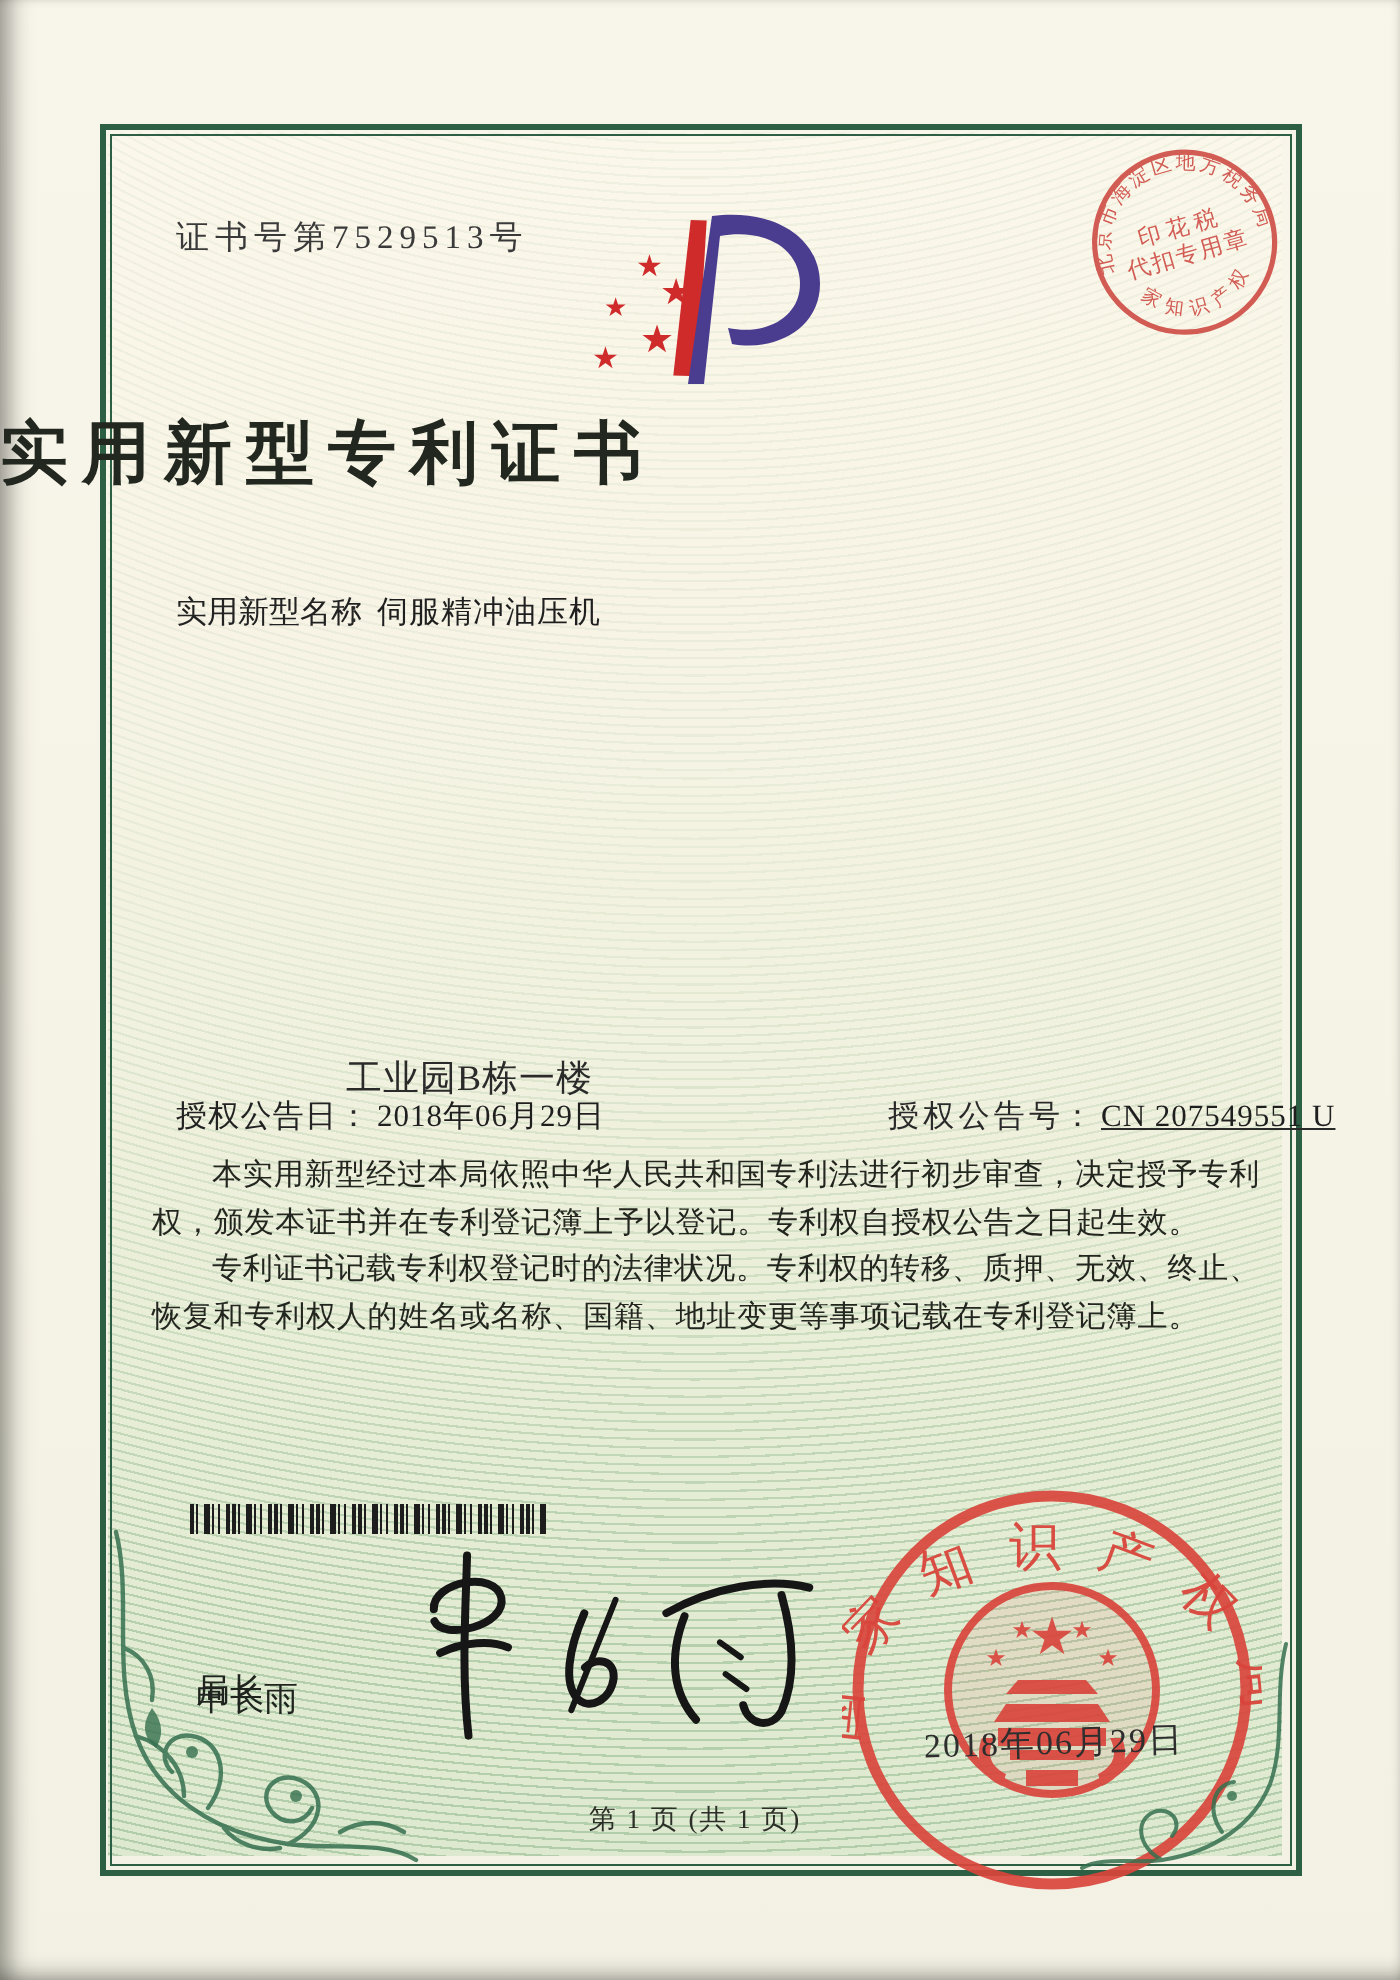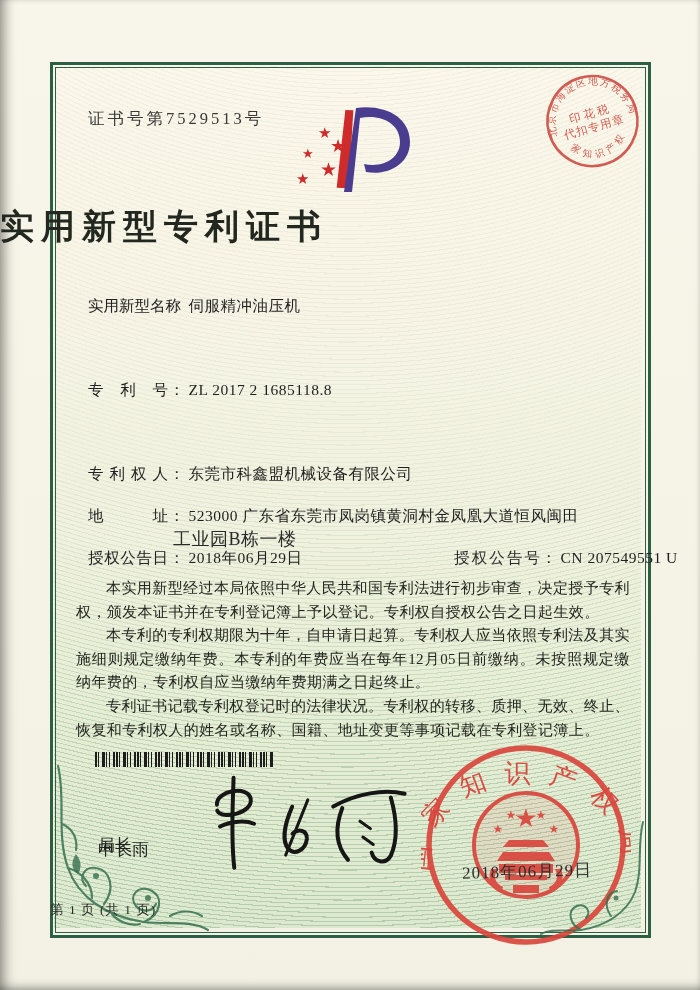--- a/index.html
+++ b/index.html
@@ -27,40 +27,40 @@
   .logo{position:absolute;left:286px;top:102px;}
   .title{position:absolute;left:0;top:204px;width:700px;text-align:left;
     font-size:34px;font-weight:600;letter-spacing:7px;color:#22281f;}
   .tax-stamp{position:absolute;left:543px;top:71px;transform:rotate(-16deg);opacity:.92;}
   
   .row{position:absolute;left:88px;font-size:15.5px;white-space:nowrap;}
   .flabel{display:inline-block;width:80px;text-align:justify;text-align-last:justify;color:#222;}
   .fcolon{display:inline-block;margin:0 4px 0 1px;}
   .fvalue{letter-spacing:.5px;color:#1f1f1f;}
   .addr2{position:absolute;left:173px;top:527px;font-size:18px;letter-spacing:.5px;}
-  .row-right{position:absolute;left:366px;top:0;}
+  .row-right{position:absolute;left:356px;top:0;text-decoration:underline;}
   .flabel-r{display:inline-block;width:86px;text-align:justify;text-align-last:justify;}
   
   .body-text{position:absolute;left:76px;top:577px;width:554px;}
   .body-text p{margin:0;text-indent:2em;font-size:15px;line-height:23.6px;
     text-align:justify;color:#23261f;letter-spacing:.4px;}
   .barcode{position:absolute;left:95px;top:752px;width:178px;height:15px;
     background:repeating-linear-gradient(90deg,
       #1d1d1d 0 2px,transparent 2px 3px,#1d1d1d 3px 4px,transparent 4px 7px,
       #1d1d1d 7px 10px,transparent 10px 11px,#1d1d1d 11px 12px,transparent 12px 14px,
       #1d1d1d 14px 15px,transparent 15px 18px,#1d1d1d 18px 20px,transparent 20px 21px);}
   .director-label{position:absolute;left:98px;top:806px;font-size:17px;color:#1f241f;
     font-family:"Liberation Sans","DejaVu Sans",sans-serif;margin-top:28px;}
   .director-name{position:absolute;left:98px;top:838px;font-size:17px;color:#1f241f;
     font-family:"Liberation Sans","DejaVu Sans",sans-serif;}
   .signature{position:absolute;left:196px;top:768px;transform:rotate(-3deg);}
   .seal{position:absolute;left:421px;top:741px;}
   .seal-date{position:absolute;left:423px;top:860px;width:208px;text-align:center;
     font-size:17px;font-weight:500;letter-spacing:1px;color:#2e2e2e;transform:rotate(-1.5deg);}
-  .footer{position:absolute;left:50px;top:901px;width:595px;text-align:left;
+  .footer{position:absolute;left:50px;top:901px;width:595px;text-align:center;
     font-size:13.5px;letter-spacing:1px;color:#2c2f28;}
   .flourish{position:absolute;}
   .fl-left{left:52px;top:764px;}
   .fl-right{left:537px;top:820px;transform:scaleX(-1);}
   svg text{font-family:"Liberation Serif","DejaVu Serif",serif;}
 </style>
 </head>
 <body>
 
 <div class="page">
@@ -99,40 +99,30 @@
       <text x="50" y="46" font-size="11.5" fill="#cf5048" text-anchor="middle" letter-spacing="3">印花税</text>
       <text x="50" y="60" font-size="11.5" fill="#cf5048" text-anchor="middle" letter-spacing="1">代扣专用章</text>
     </svg>
   </div>
 
   <div class="title">实用新型专利证书</div>
 
   <div class="row" style="top:296px">
     <span class="flabel">实用新型名称</span><span class="fcolon">：</span><span class="fvalue">伺服精冲油压机</span>
   </div>
-  <div class="row" style="top:380px">
-    <span class="flabel">专利号</span><span class="fcolon">：</span><span class="fvalue">ZL 2017 2 1685118.8</span>
-  </div>
-  <div class="row" style="top:464px">
-    <span class="flabel">专利权人</span><span class="fcolon">：</span><span class="fvalue">东莞市科鑫盟机械设备有限公司</span>
-  </div>
-  <div class="row" style="top:506px">
-    <span class="flabel">地址</span><span class="fcolon">：</span><span class="fvalue">523000 广东省东莞市凤岗镇黄洞村金凤凰大道恒风闽田</span>
-  </div>
   <div class="addr2">工业园B栋一楼</div>
   <div class="row" style="top:548px">
     <span class="flabel">授权公告日</span><span class="fcolon">：</span><span class="fvalue">2018年06月29日</span>
     <span class="row-right">
       <span class="flabel-r">授权公告号</span><span class="fcolon">：</span><span class="fvalue">CN 207549551 U</span>
     </span>
   </div>
 
   <div class="body-text">
     <p>本实用新型经过本局依照中华人民共和国专利法进行初步审查，决定授予专利权，颁发本证书并在专利登记簿上予以登记。专利权自授权公告之日起生效。</p>
-    <p>本专利的专利权期限为十年，自申请日起算。专利权人应当依照专利法及其实施细则规定缴纳年费。本专利的年费应当在每年12月05日前缴纳。未按照规定缴纳年费的，专利权自应当缴纳年费期满之日起终止。</p>
     <p>专利证书记载专利权登记时的法律状况。专利权的转移、质押、无效、终止、恢复和专利权人的姓名或名称、国籍、地址变更等事项记载在专利登记簿上。</p>
   </div>
 
   <div class="barcode"></div>
 
   <div class="director-label">局长</div>
   <div class="director-name">申长雨</div>
 
   <div class="signature">
     <svg width="220" height="105" viewBox="0 0 220 105">

